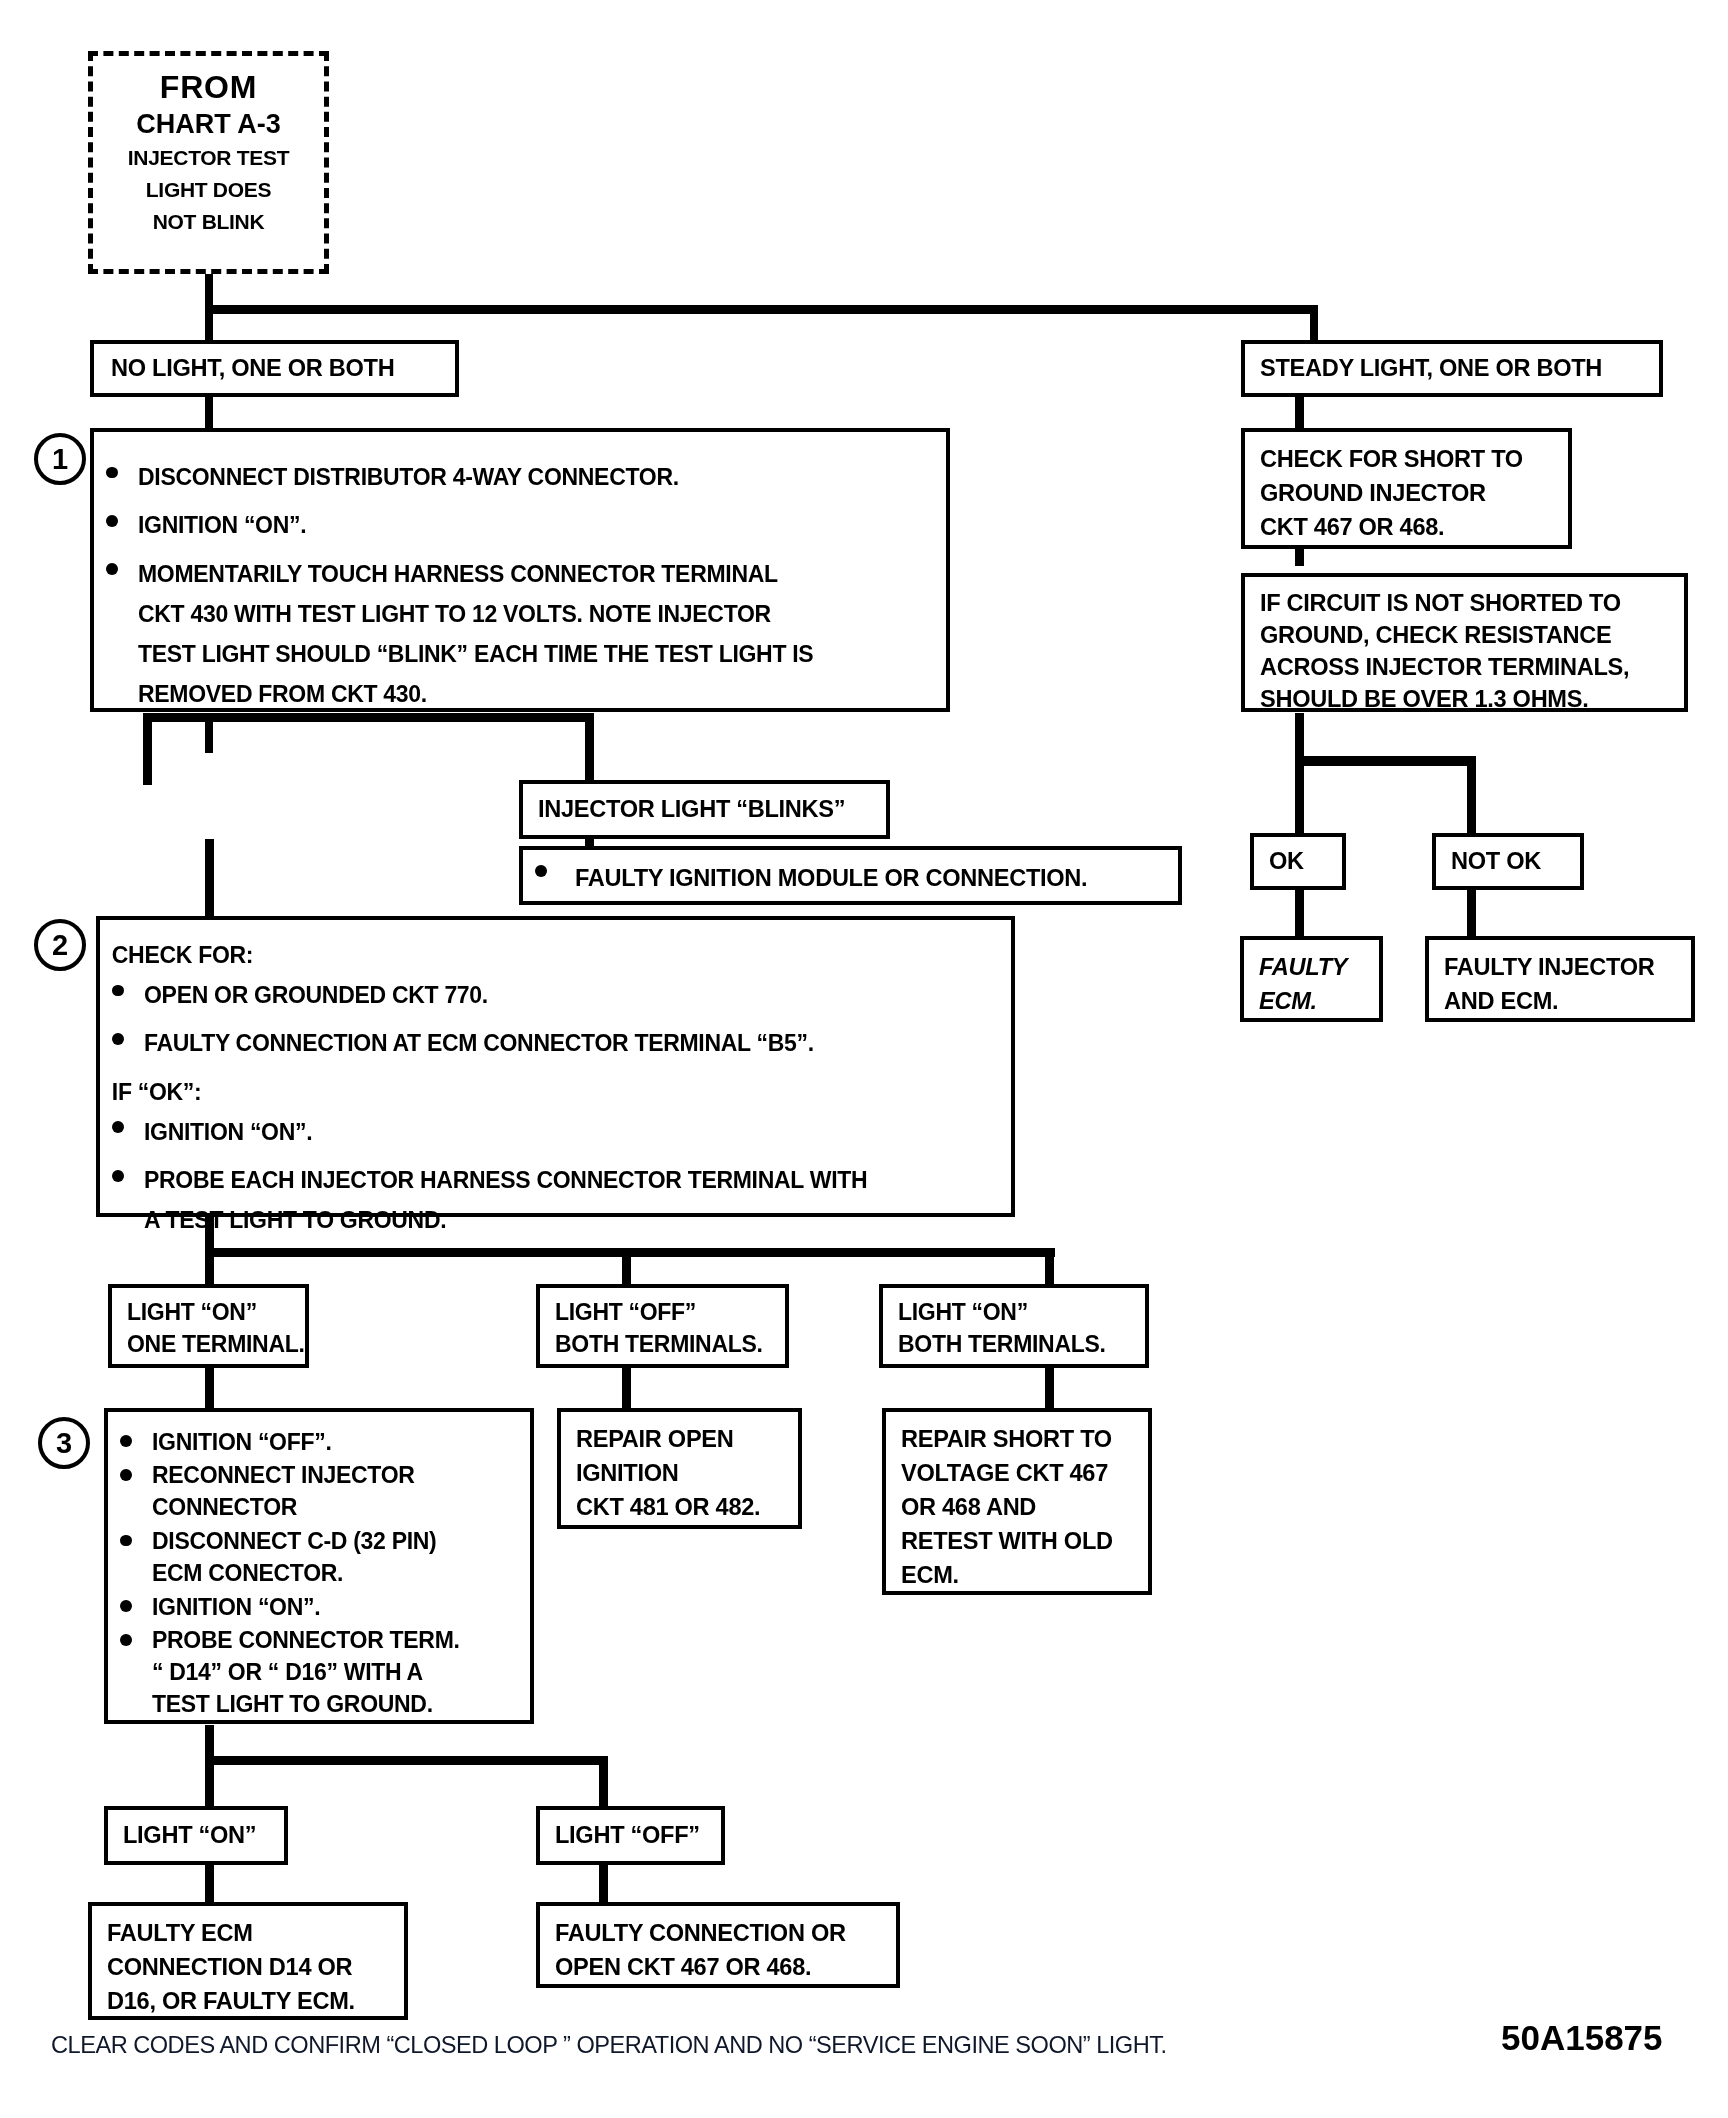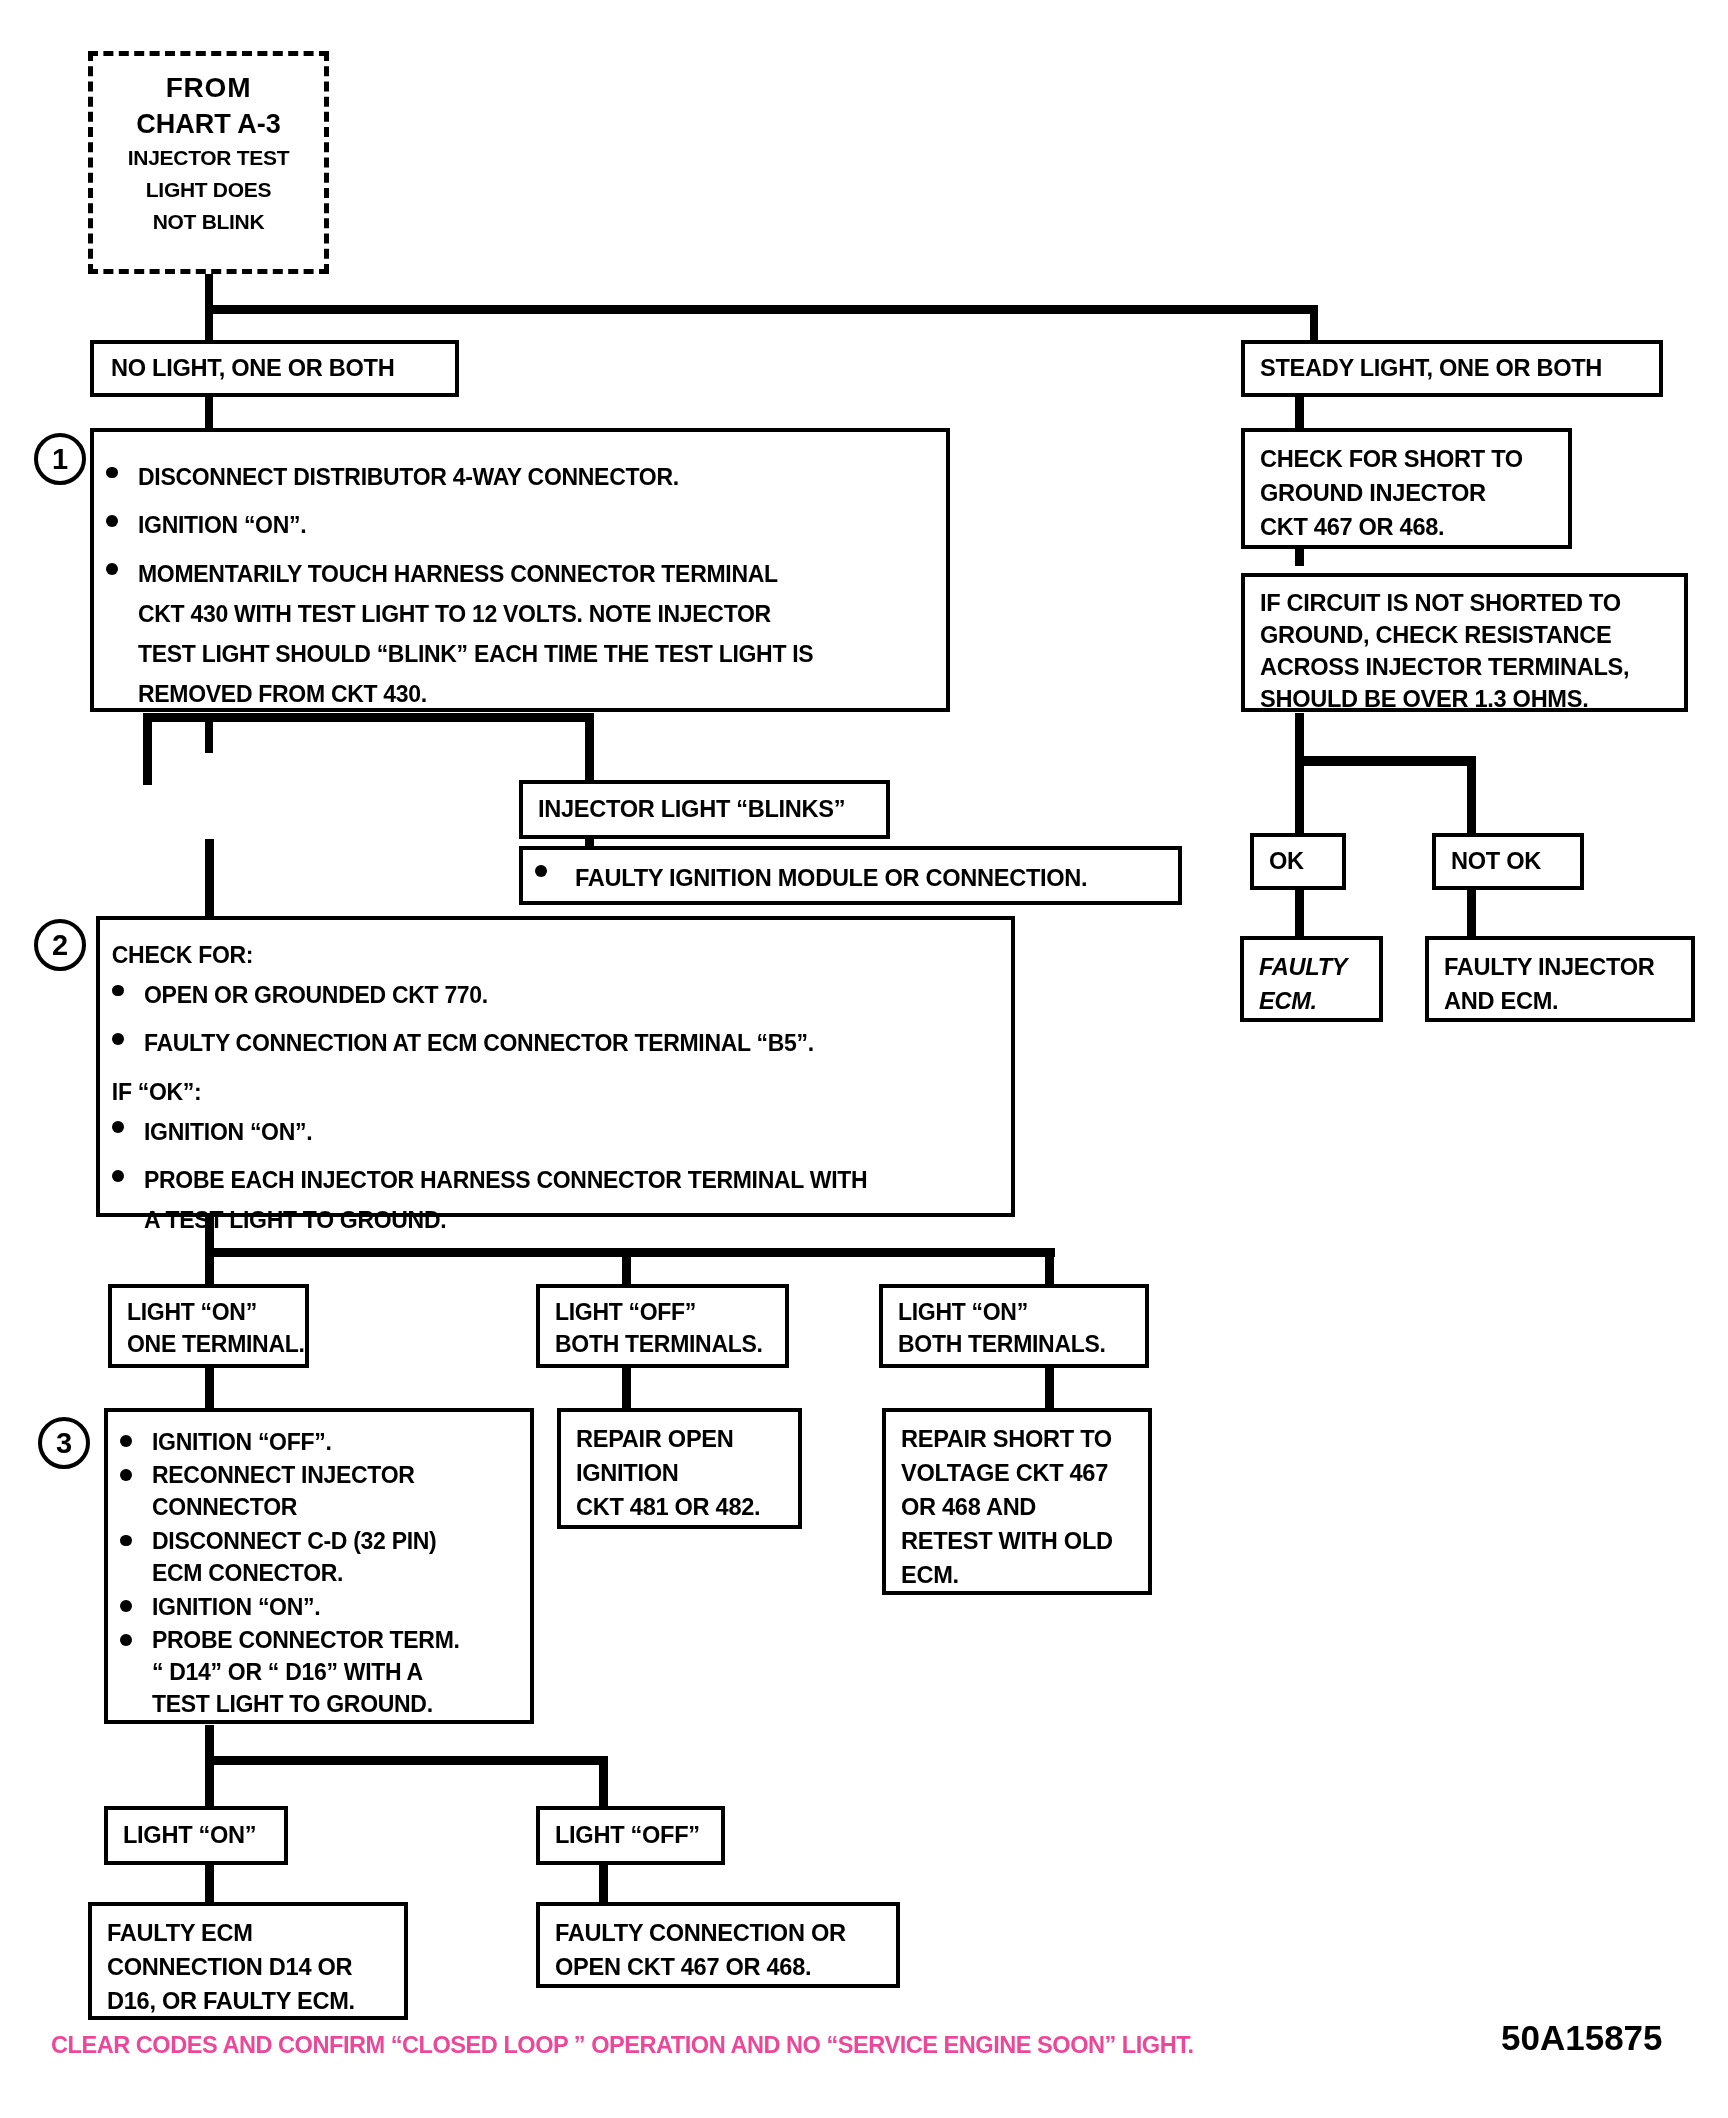--- a/index.html
+++ b/index.html
@@ -80,22 +80,22 @@
     width: 11.8px;
     height: 11.8px;
     background: #000000;
     border-radius: 50%;
   }
   .plainline {
     white-space: pre-line;
   }
   .footer-note {
     position: absolute;
-    color: #ec4899;
-    font-weight: bold;
+    color: #0f172a;
+    font-weight: normal;
     letter-spacing: -0.5px;
     z-index: 6;
   }
   .footer-code {
     position: absolute;
     color: #000000;
     font-weight: bold;
     z-index: 6;
   }
 </style>
@@ -144,21 +144,21 @@
   <div class="line" style="left:1295px; top:395px; width:9.3px; height:40px;"></div>
   <div class="line" style="left:1295px; top:520px; width:9.3px; height:46px;"></div>
   <div class="line" style="left:1295px; top:713px; width:9.3px; height:46px;"></div>
   <div class="line" style="left:1295px; top:756px; width:181px; height:10px;"></div>
   <div class="line" style="left:1295px; top:756px; width:9.3px; height:84px;"></div>
   <div class="line" style="left:1467px; top:756px; width:9.3px; height:84px;"></div>
   <div class="line" style="left:1295px; top:890px; width:9.3px; height:49px;"></div>
   <div class="line" style="left:1467px; top:890px; width:9.3px; height:49px;"></div>
 
   <div class="dashbox" style="left:88px; top:51px; width:241px; height:223px; padding-top:11.8px;">
-    <div style="font-size:28px; line-height:39px; letter-spacing:0.8px;">FROM</div>
+    <div style="font-size:32px; line-height:39px; letter-spacing:0.8px;">FROM</div>
     <div style="font-size:27px; line-height:35px; letter-spacing:0px;">CHART A-3</div>
     <div style="font-size:21px; line-height:32px; letter-spacing:-0.3px;">INJECTOR TEST</div>
     <div style="font-size:21px; line-height:32px; letter-spacing:-0.3px;">LIGHT DOES</div>
     <div style="font-size:21px; line-height:32px; letter-spacing:-0.3px;">NOT BLINK</div>
   </div>
 
   <div class="box" style="left:90px; top:340px; width:369px; height:57px;">
     <span class="txt" style="display:block; font-size:23.6px; line-height:48px; padding-left:17px;">NO  LIGHT, ONE OR BOTH</span>
   </div>
 

